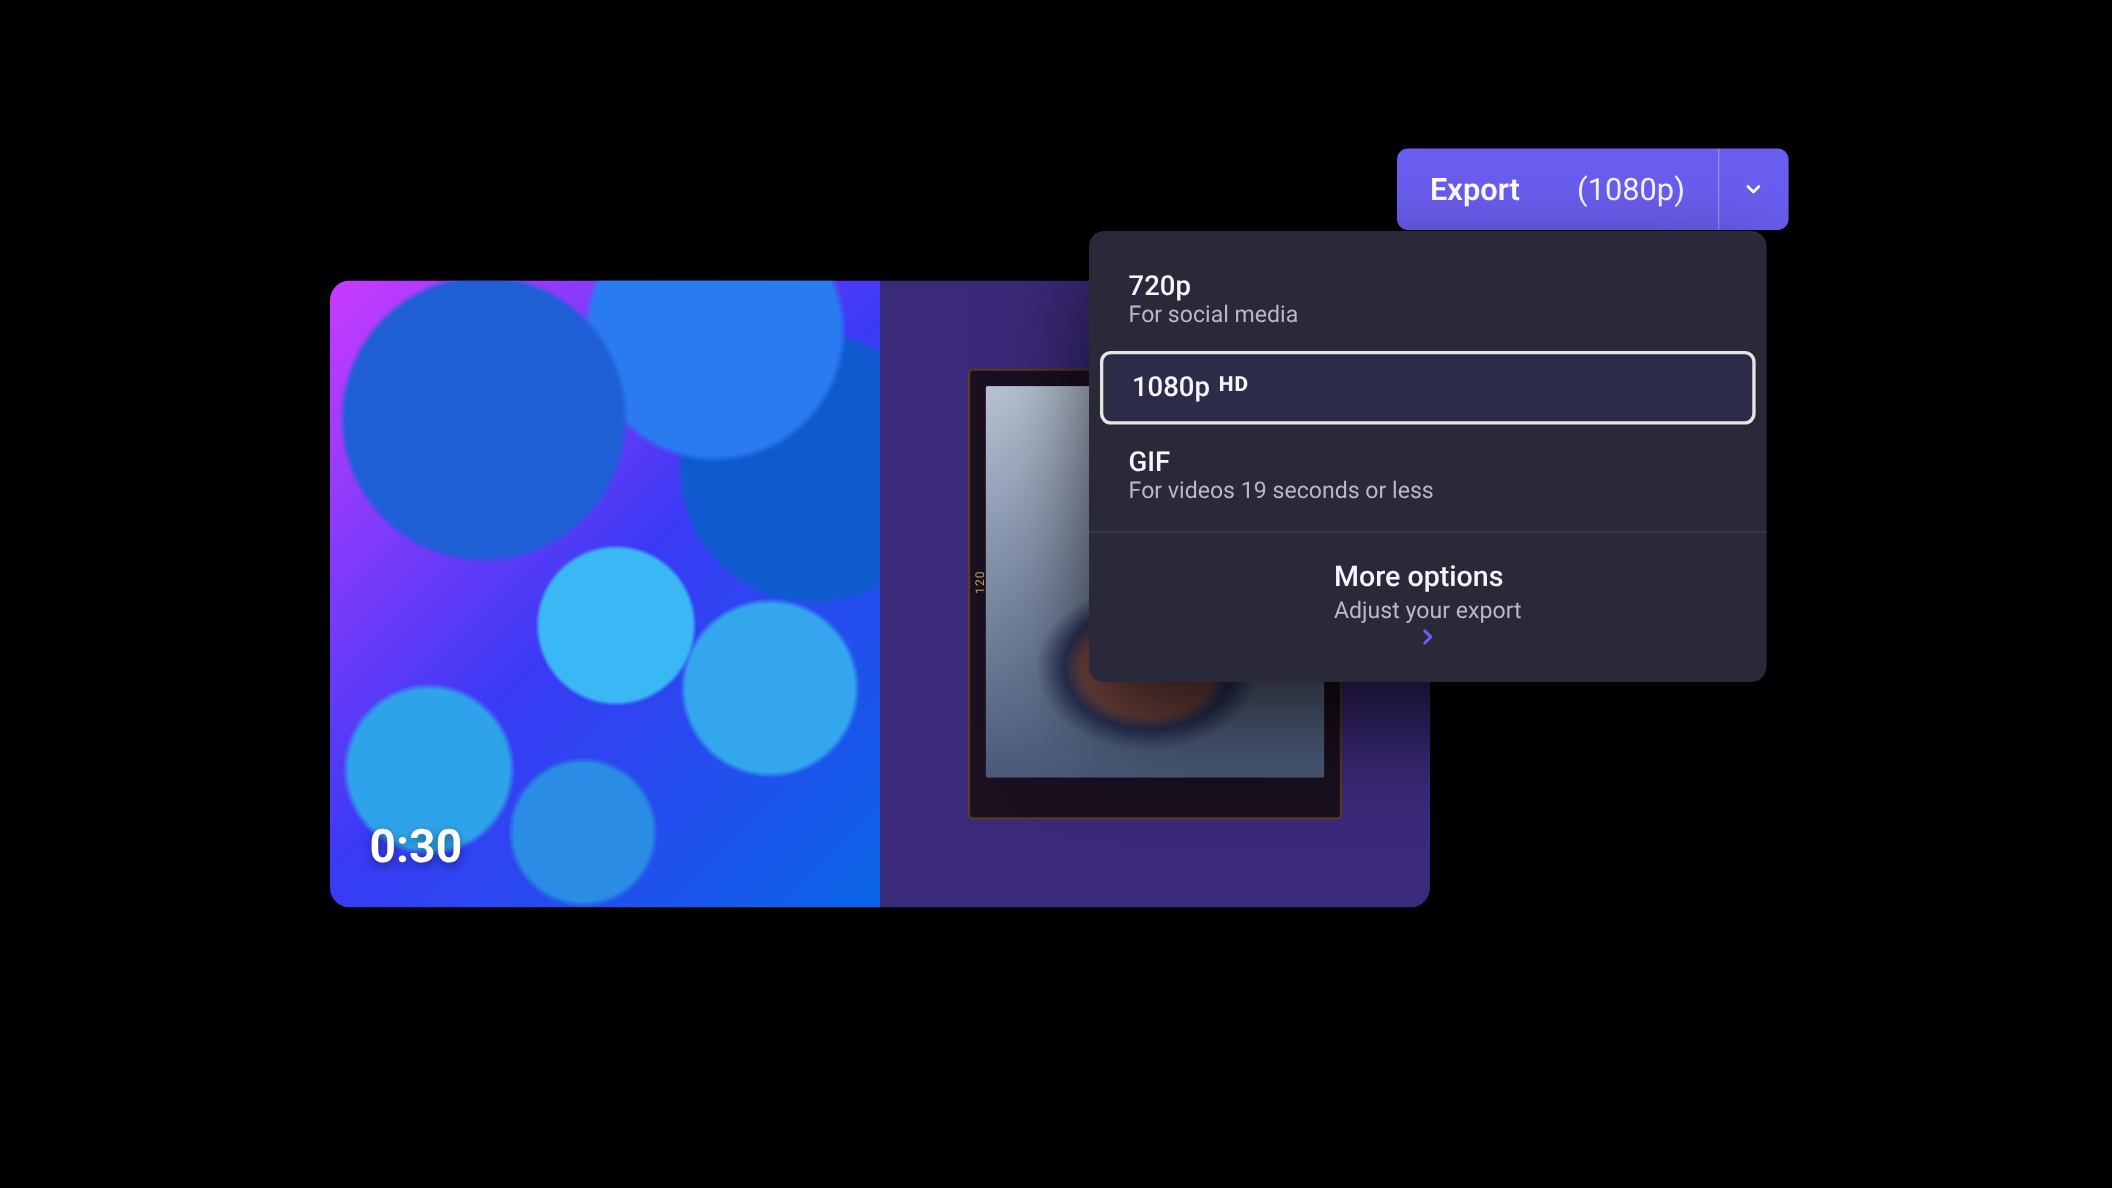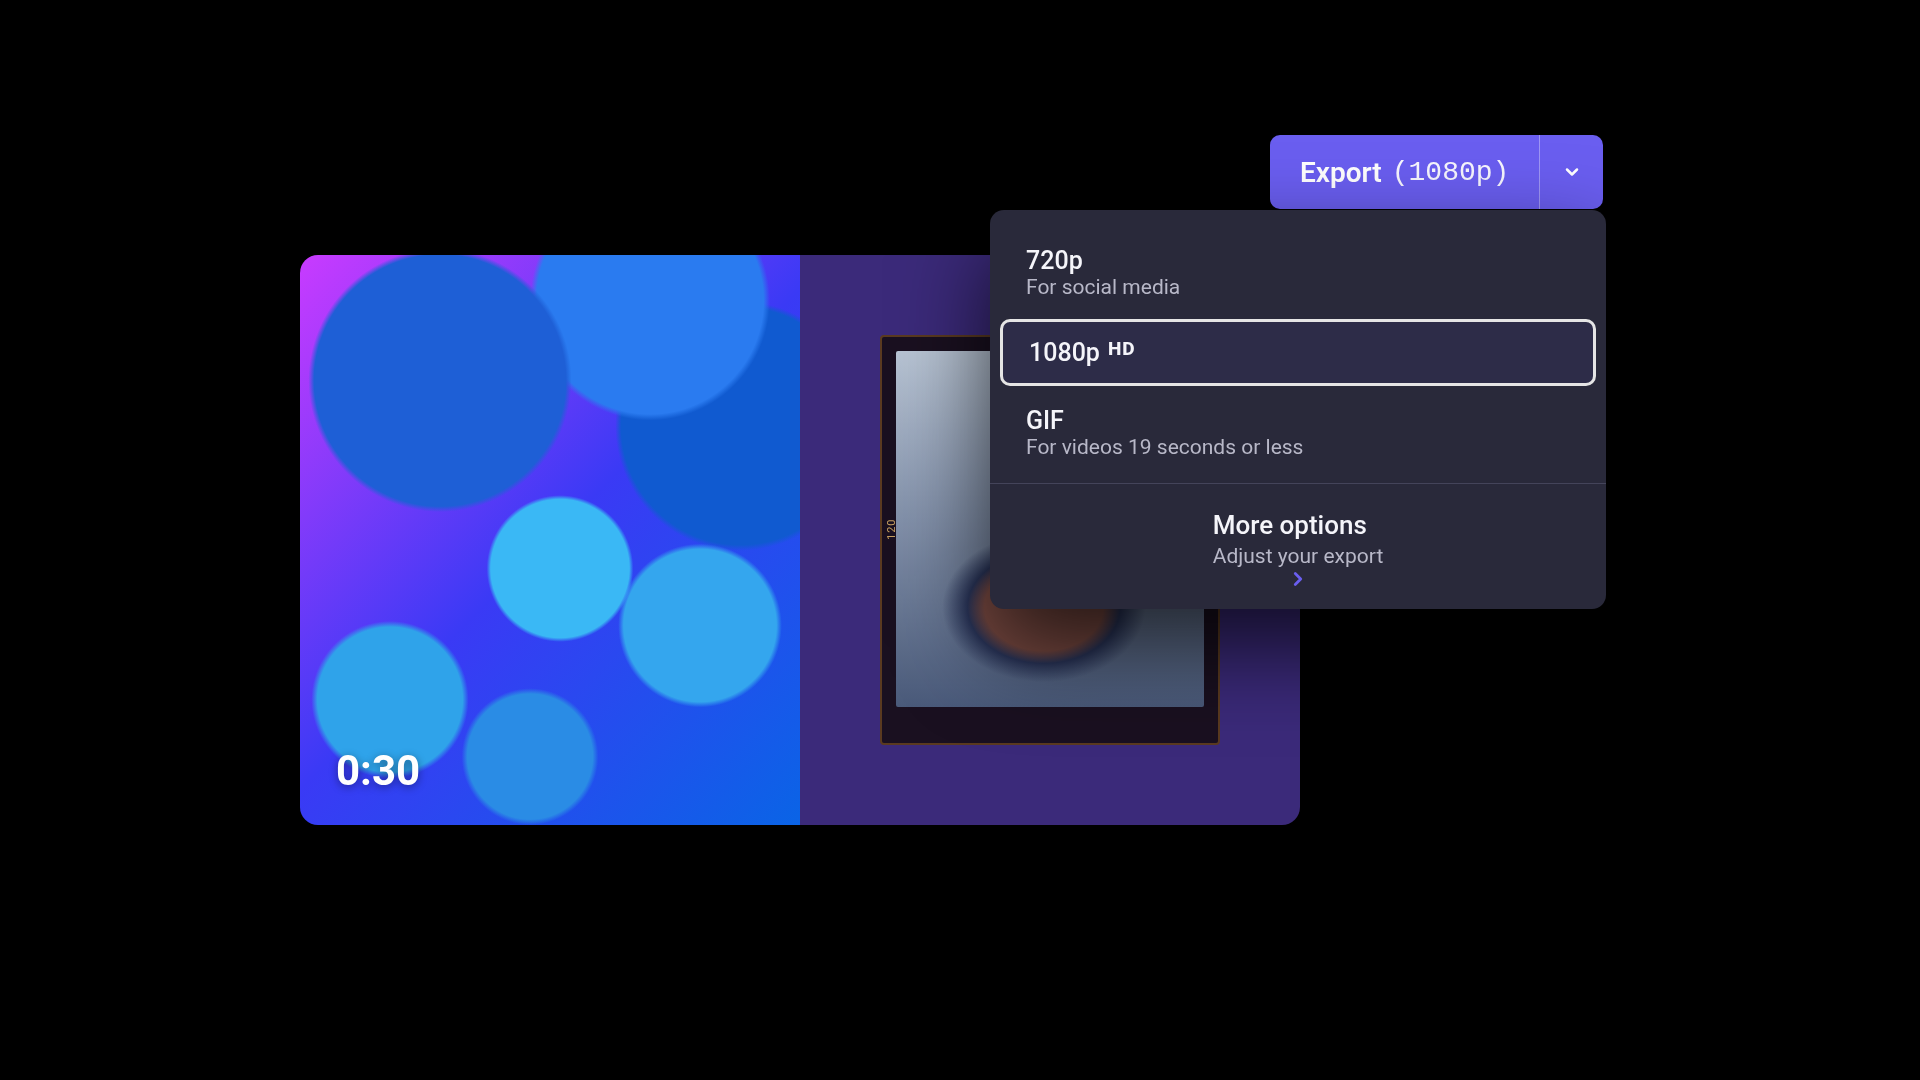--- a/index.html
+++ b/index.html
@@ -60,37 +60,37 @@
   }
 
   .export-btn {
     position: absolute; left: 1270px; top: 135px;
     height: 74px; display: flex; align-items: stretch;
     background: #6a5ef0; border-radius: 10px; overflow: hidden;
     box-shadow: 0 20px 50px rgba(0,0,0,.5);
   }
   .export-main {
     display: flex; align-items: center; padding: 0 30px;
-    color: #fff; font-size: 28px; cursor: pointer;
+    color: #fff; font-size: 28px; cursor: pointer; gap: 28px;
   }
   .export-main .bold { font-weight: 600; }
-  .export-main .res  { font-weight: 400; margin-left: 10px; opacity: .95; font-family: Liberation Mono, monospace; }
+  .export-main .res  { font-weight: 400; margin-left: 24px; opacity: .95; }
   .export-caret {
     width: 64px; display: flex; align-items: center; justify-content: center;
     border-left: 1px solid rgba(255,255,255,.35); cursor: pointer;
   }
   .export-caret svg { width: 20px; height: 20px; stroke: #fff; }
 
   .dropdown {
     position: absolute; left: 990px; top: 210px;
     width: 616px;
     background: #29293a;
     border-radius: 14px;
     box-shadow: 0 40px 90px rgba(0,0,0,.7);
-    padding: 16px 0 1px;
+    padding: 16px 0 12px;
   }
   .option {
     padding: 16px 26px; margin: 4px 10px; border-radius: 10px;
     cursor: pointer; position: relative;
   }
   .option.selected {
     border: 3px solid #e5e5e5;
     background: rgba(106,94,240,.08);
     margin: 4px 10px;
   }

